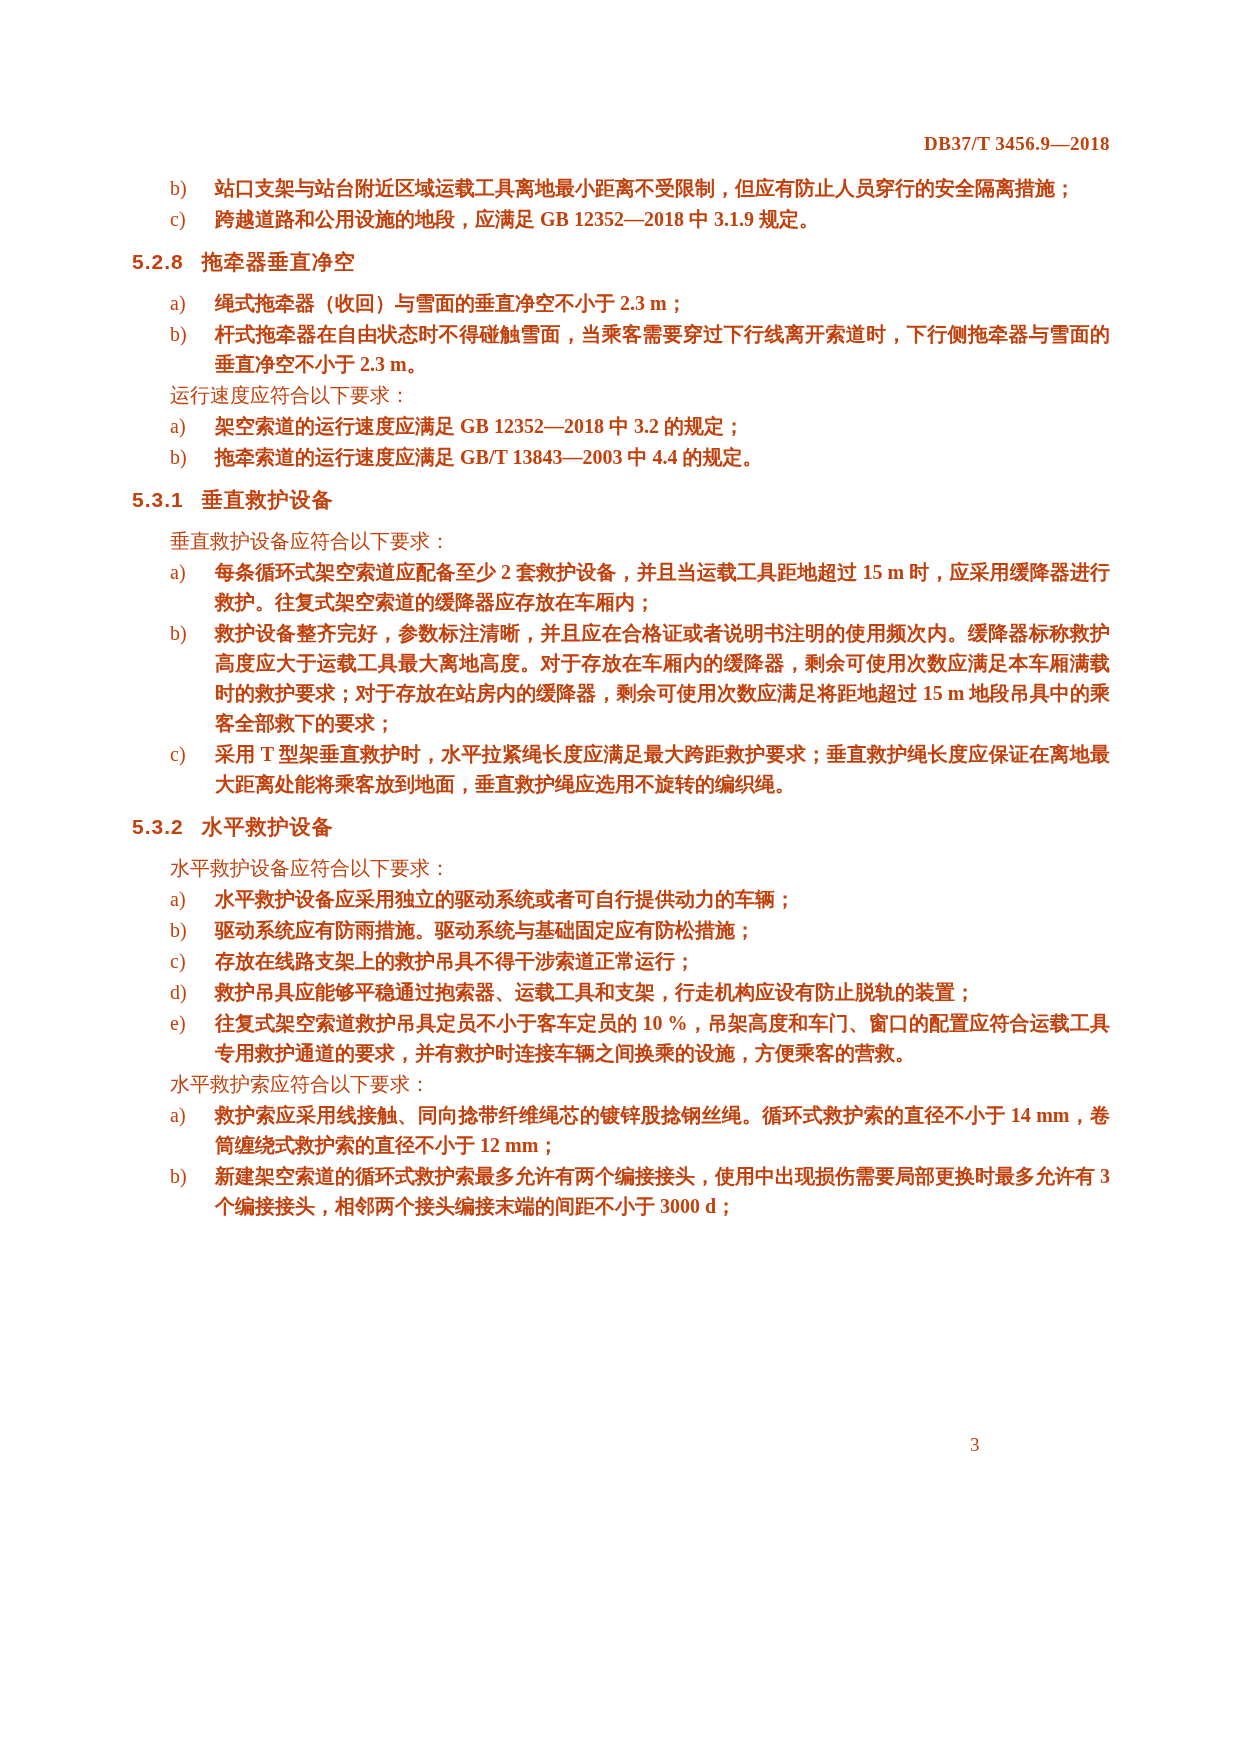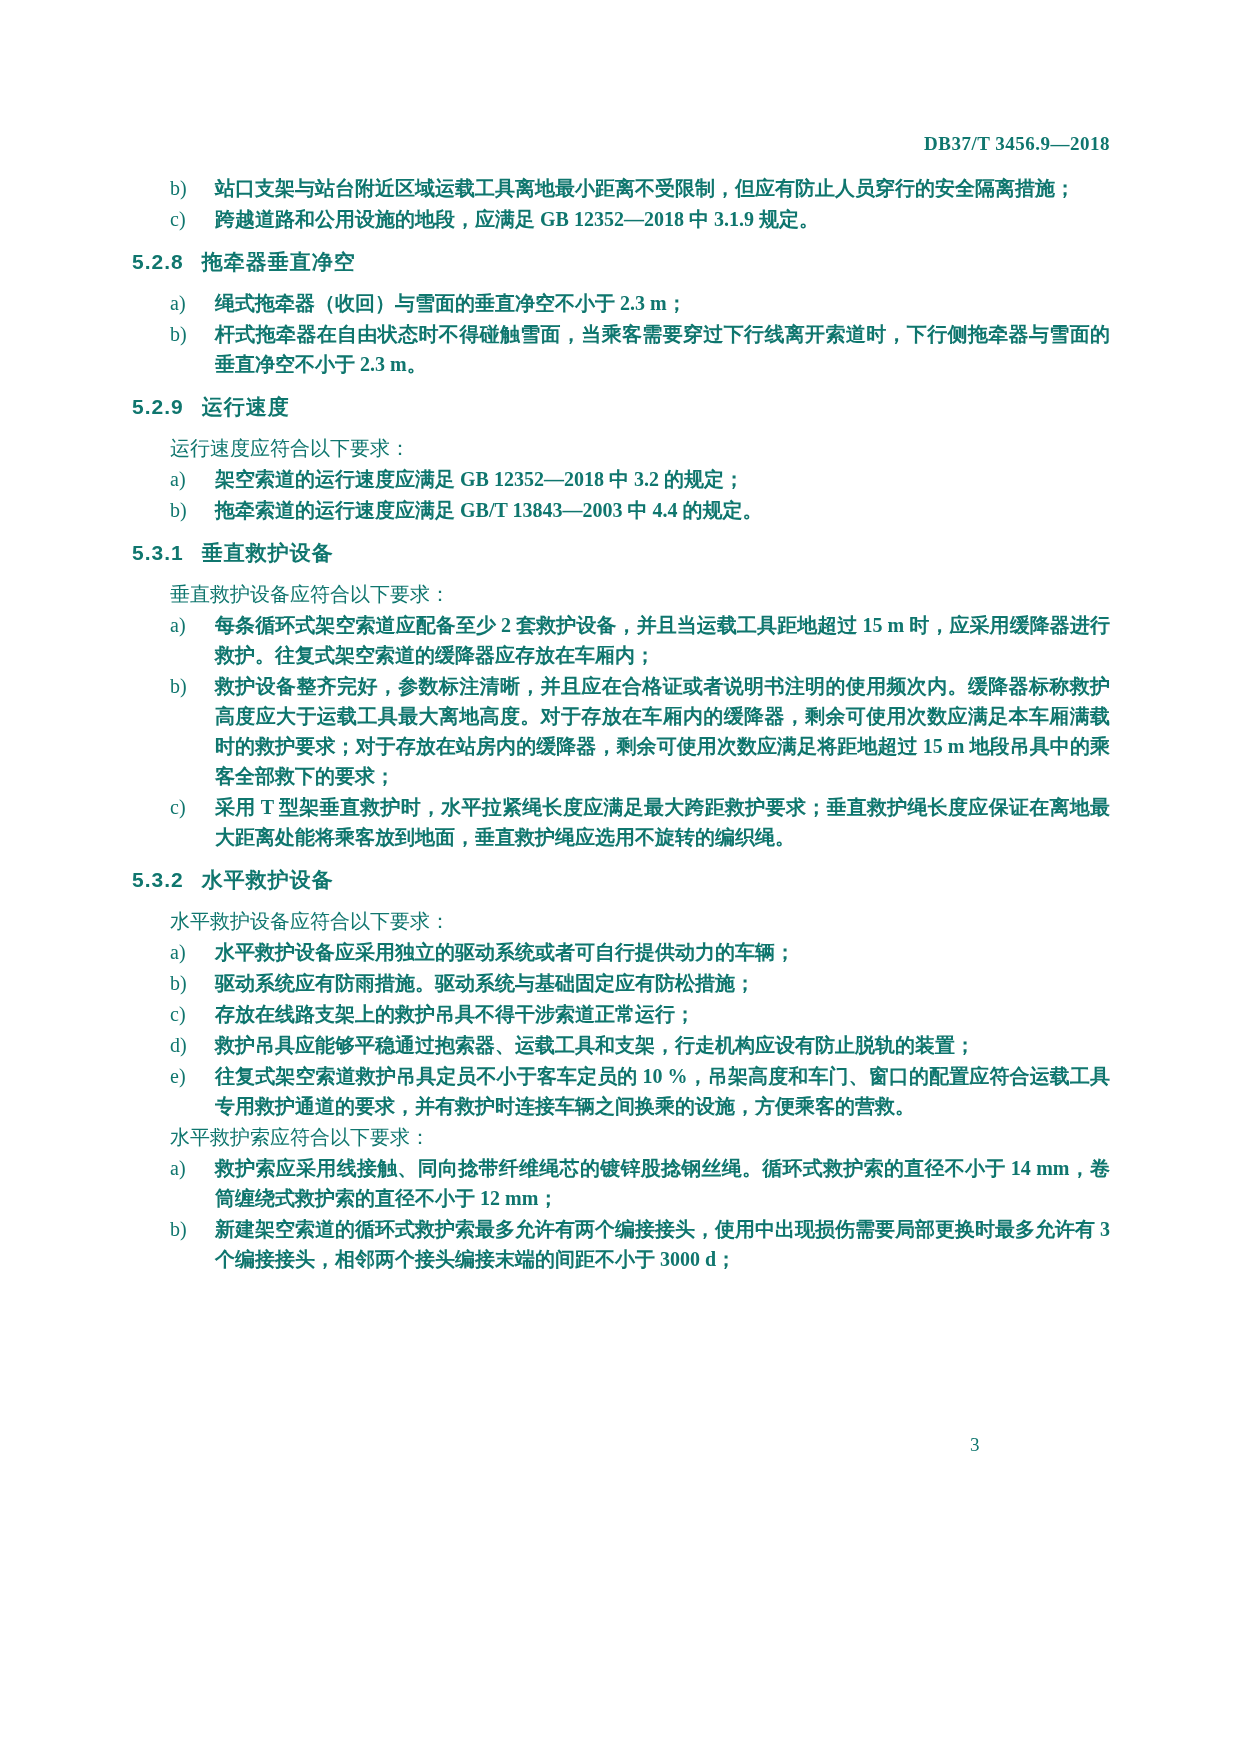--- a/index.html
+++ b/index.html
@@ -6,21 +6,21 @@
     margin: 0;
     padding: 0;
     background: #e8e8e8;
   }
   .page {
     position: relative;
     width: 1241px;
     height: 1755px;
     margin: 0 auto;
     background: #ffffff;
-    color: #0f766e;
+    color: #c2410c;
     font-family: "Liberation Serif", "DejaVu Serif", serif;
     overflow: hidden;
   }
   .doc-header {
     position: absolute;
     top: 133px;
     left: 132px;
     right: 131px;
     text-align: right;
     font-size: 19px;
@@ -94,21 +94,20 @@
       </div>
       <div class="heading"><span class="hnum">5.2.8</span><span class="htitle">拖牵器垂直净空</span></div>
       <div class="li">
         <span class="marker">a)</span>
         <span class="litext">绳式拖牵器（收回）与雪面的垂直净空不小于 2.3 m；</span>
       </div>
       <div class="li">
         <span class="marker">b)</span>
         <span class="litext">杆式拖牵器在自由状态时不得碰触雪面，当乘客需要穿过下行线离开索道时，下行侧拖牵器与雪面的垂直净空不小于 2.3 m。</span>
       </div>
-      <div class="heading"><span class="hnum">5.2.9</span><span class="htitle">运行速度</span></div>
       <div class="para">运行速度应符合以下要求：</div>
       <div class="li">
         <span class="marker">a)</span>
         <span class="litext">架空索道的运行速度应满足 GB 12352—2018 中 3.2 的规定；</span>
       </div>
       <div class="li">
         <span class="marker">b)</span>
         <span class="litext">拖牵索道的运行速度应满足 GB/T 13843—2003 中 4.4 的规定。</span>
       </div>
       <div class="heading"><span class="hnum">5.3.1</span><span class="htitle">垂直救护设备</span></div>

